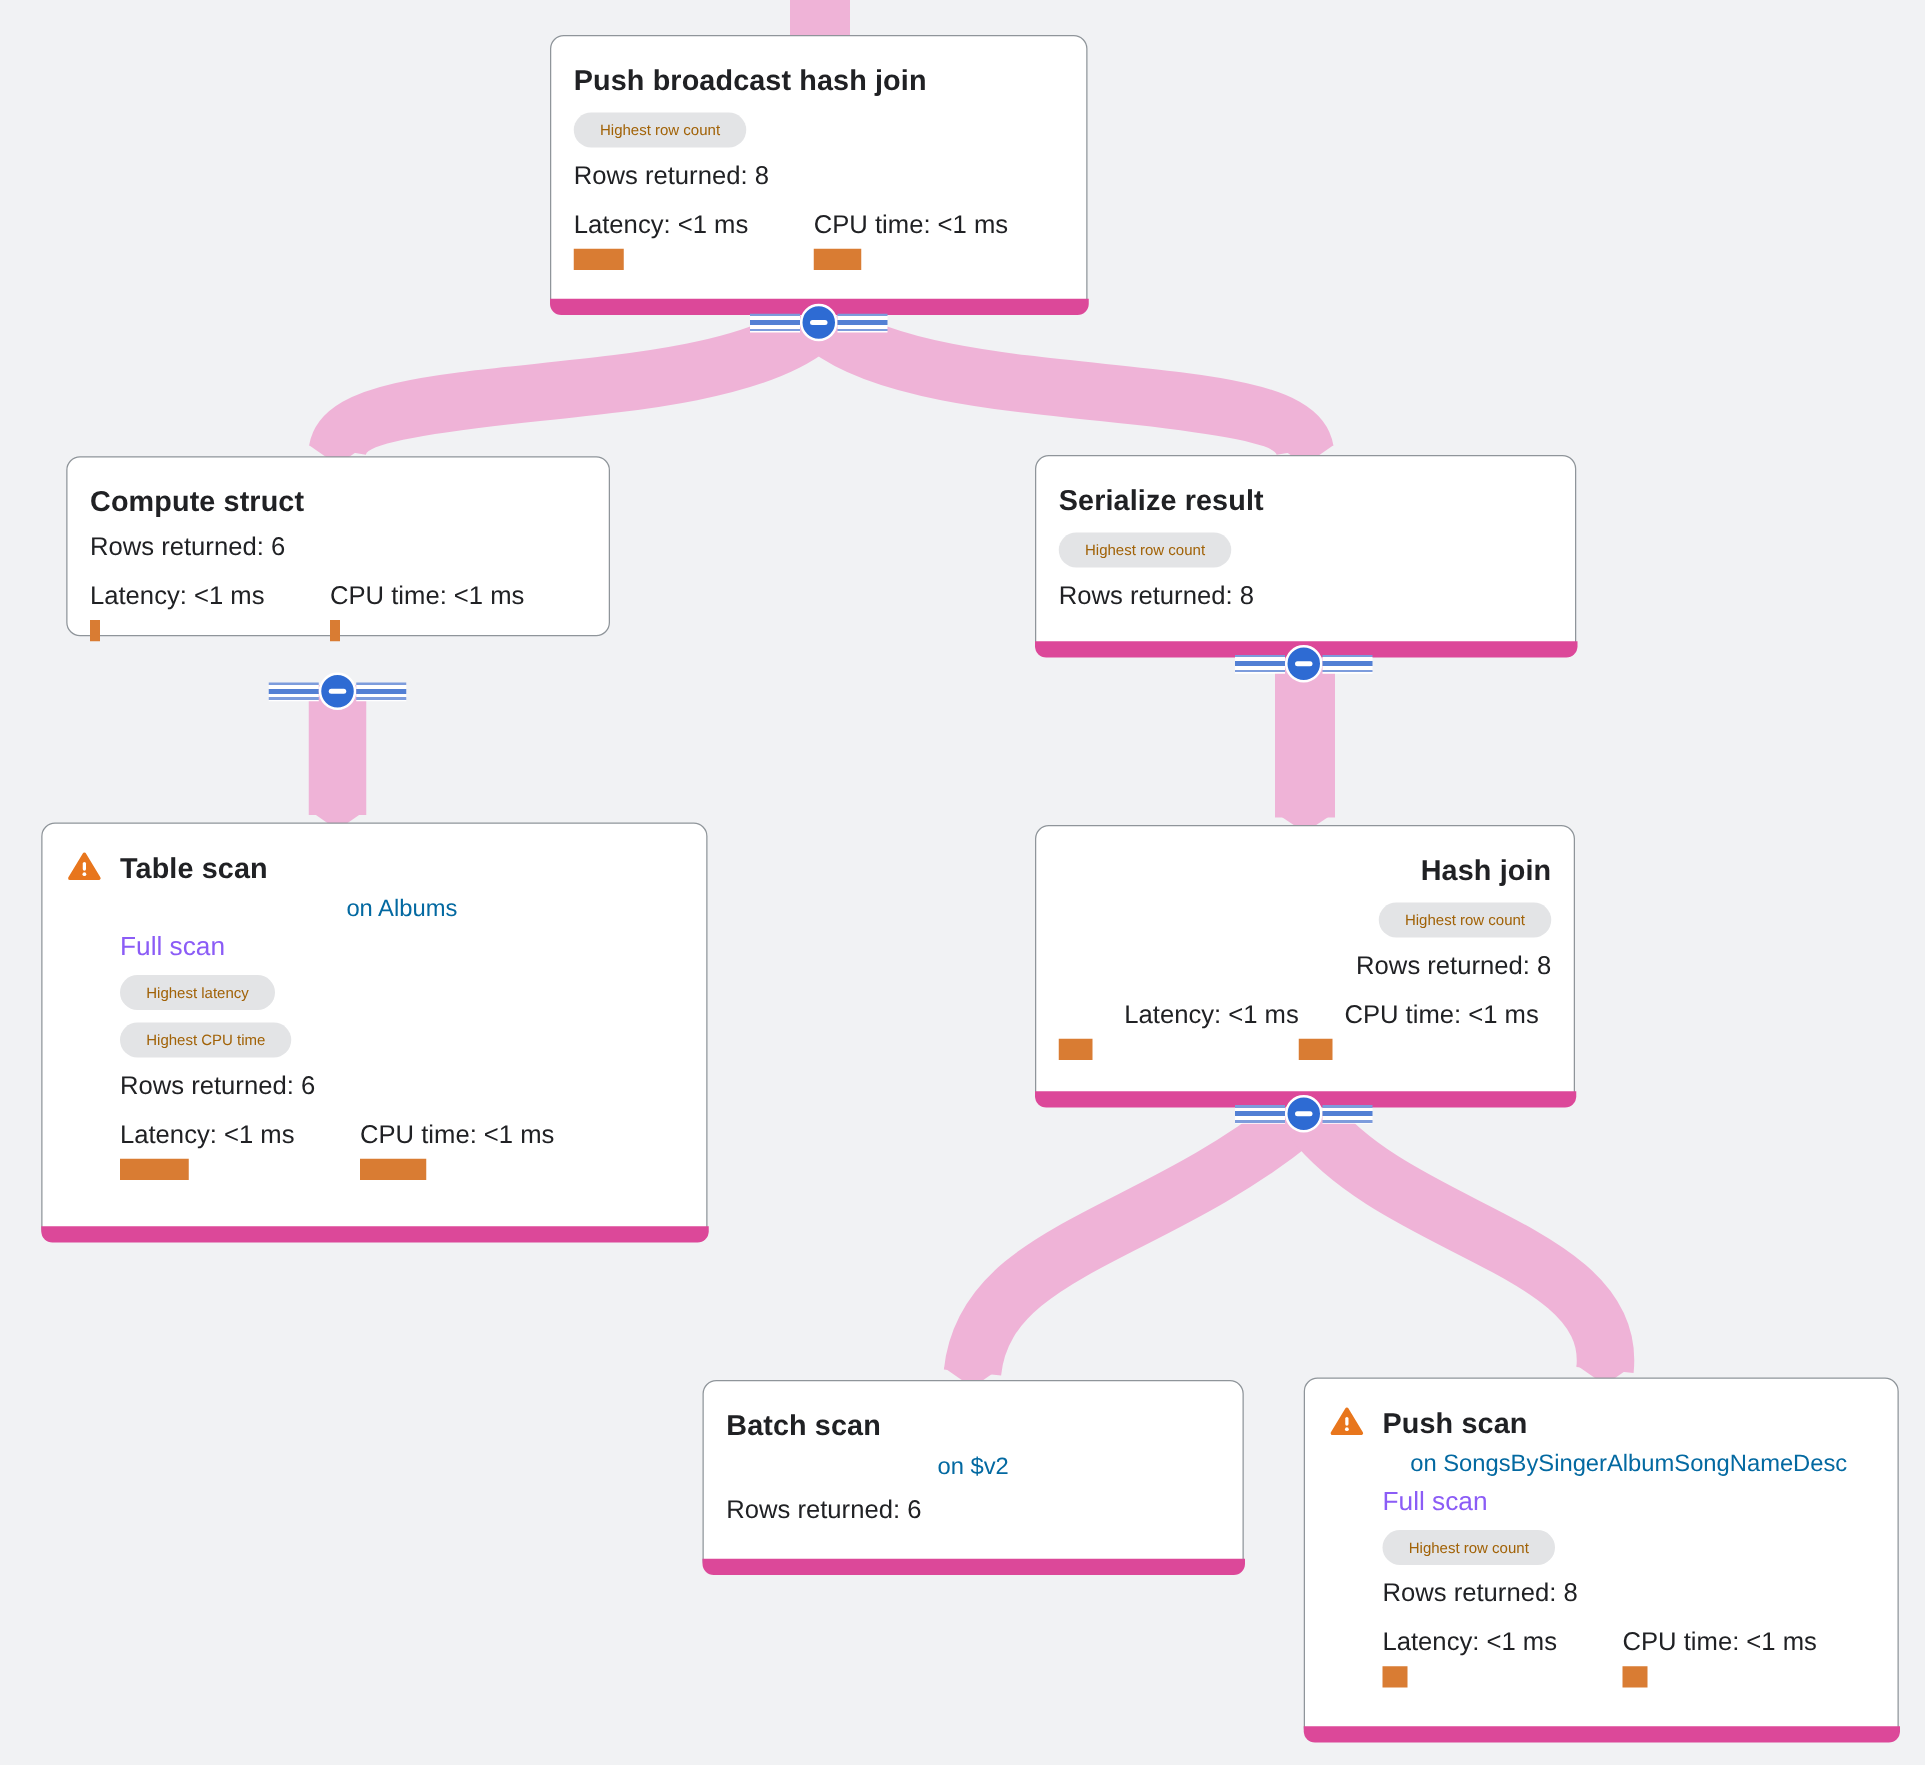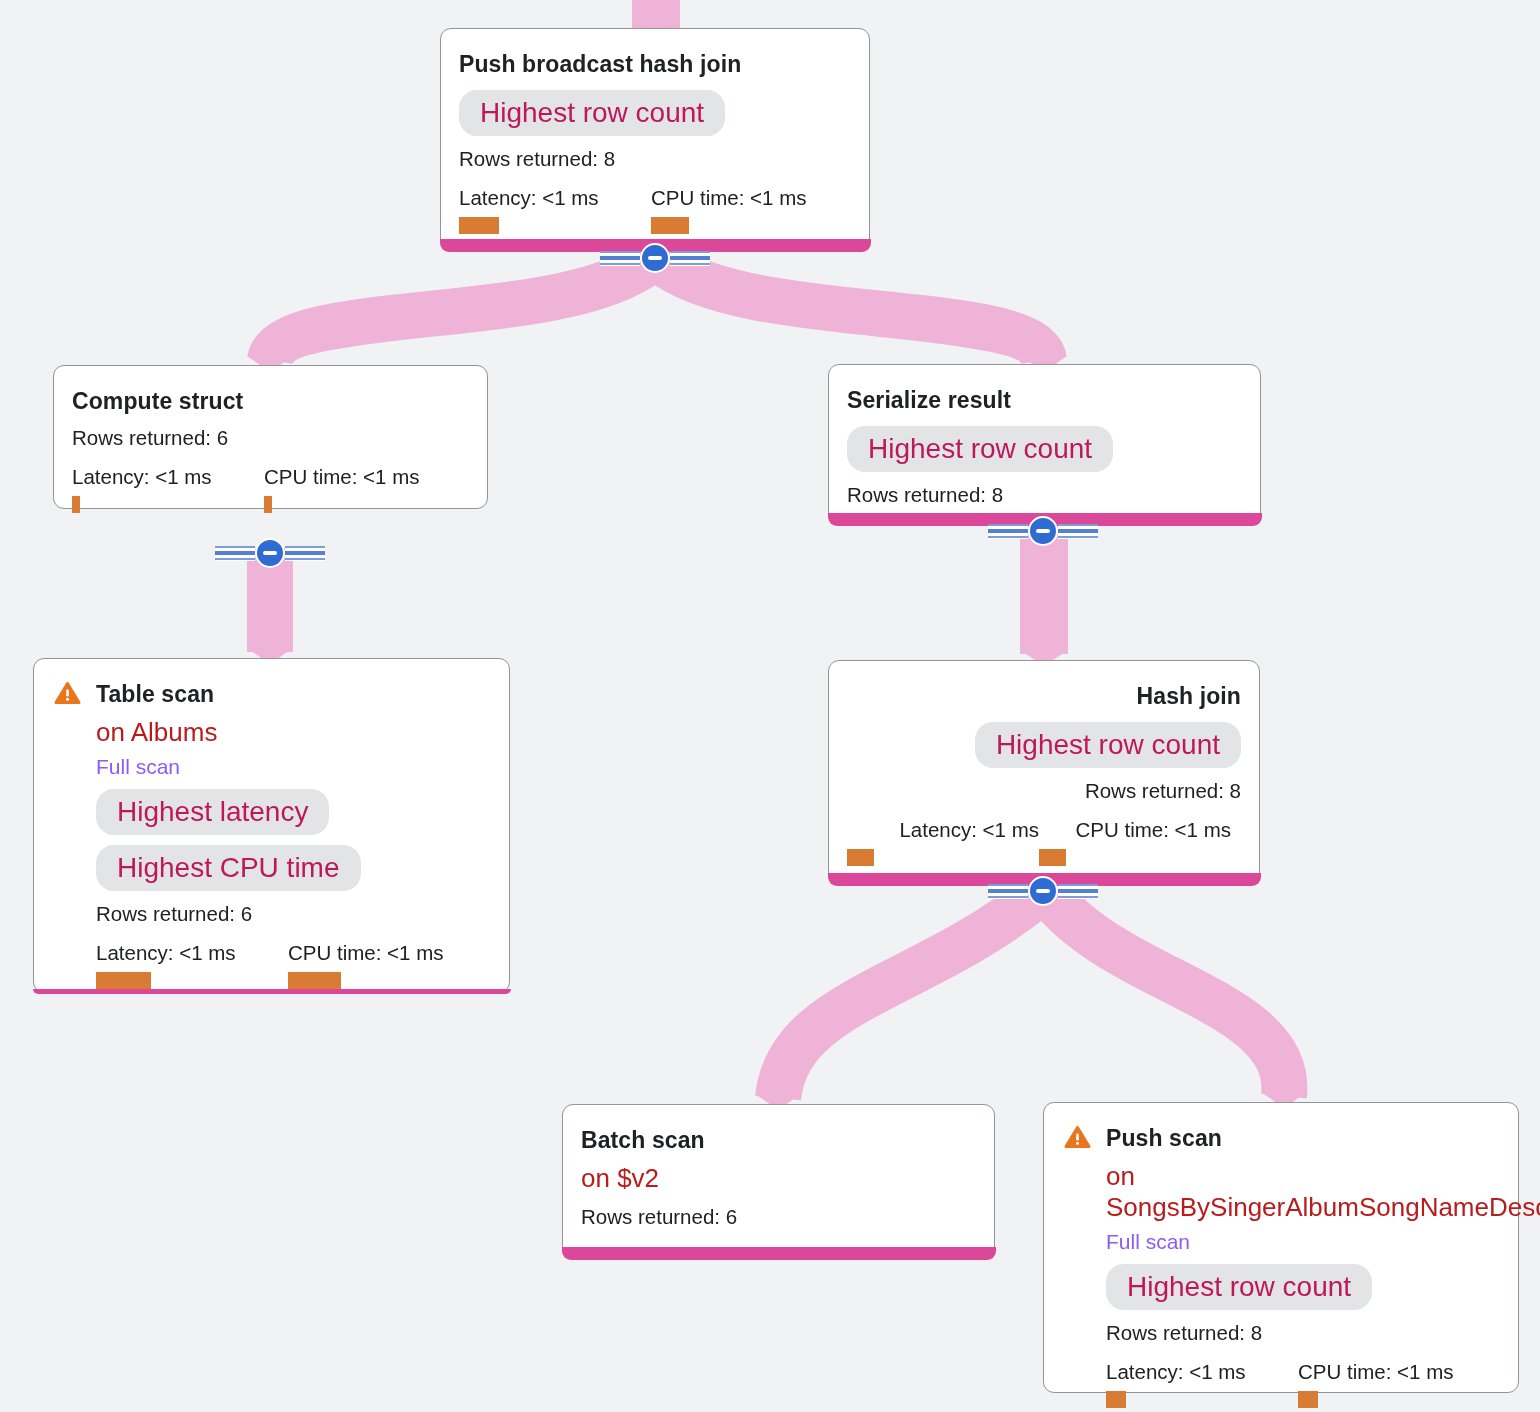--- a/index.html
+++ b/index.html
@@ -29,26 +29,26 @@
   .card-body.indent{padding-left:62px;}
   .card-foot{
     height:13px;background:#dc4899;
     border-radius:0 0 9px 9px;
     margin:0 -1.5px -1.5px -1.5px;
   }
   .title{
     font-size:23px;font-weight:bold;color:#202124;
     letter-spacing:.1px;margin:6px 0 2px 0;
   }
-  .subtitle{font-size:26px;color:#b91c1c;margin-top:9px;}
+  .subtitle{font-size:19px;color:#0369a1;margin-top:9px;text-align:center;}
   .scan-type{font-size:21px;color:#8b5cf6;margin-top:7px;}
   .badge{
     display:inline-block;width:fit-content;
-    background:#e3e4e6;color:#be185d;
-    font-size:28px;border-radius:18px;
+    background:#e3e4e6;color:#a16207;
+    font-size:12px;border-radius:18px;
     padding:7px 21px;margin-top:10px;
   }
   .badge-col{display:flex;flex-direction:column;align-items:flex-start;}
   .rows{font-size:20.5px;color:#202124;margin-top:11px;}
   .metrics{display:flex;margin-top:15px;}
   .metric{width:192px;}
   .metric-label{font-size:20.5px;color:#202124;}
   .metric-bar{height:17px;background:#d97c33;margin-top:7px;}
   .warn-icon{position:absolute;left:20px;top:22px;width:27px;height:24px;}
 
@@ -69,21 +69,21 @@
     background:#2e6bd3;border:2.5px solid #ffffff;
     display:flex;align-items:center;justify-content:center;
     flex:none;
   }
   .cb-minus{width:14px;height:3.5px;background:#ffffff;border-radius:2px;}
 
   
   #card-push     {left:440px; top:28px;   width:430px; height:223px;}
   #card-compute  {left:53px;  top:365px;  width:435px; height:144px;}
   #card-serialize{left:828px; top:364px;  width:433px; height:161px;}
-  #card-table    {left:33px;  top:658px;  width:477px; height:335px;}
+  #card-table    {left:33px;  top:658px;  width:533px; height:335px;}
   #card-hash     {left:828px; top:660px;  width:432px; height:225px;text-align:right;}
   #card-batch    {left:562px; top:1104px; width:433px; height:155px;}
   #card-index    {left:1043px;top:1102px; width:476px; height:291px;}
 
   
   #cb-push     {left:600px;top:243px;}
   #cb-compute  {left:215px;top:538px;}
   #cb-serialize{left:988px;top:516px;}
   #cb-hash     {left:988px;top:876px;}
 </style>

